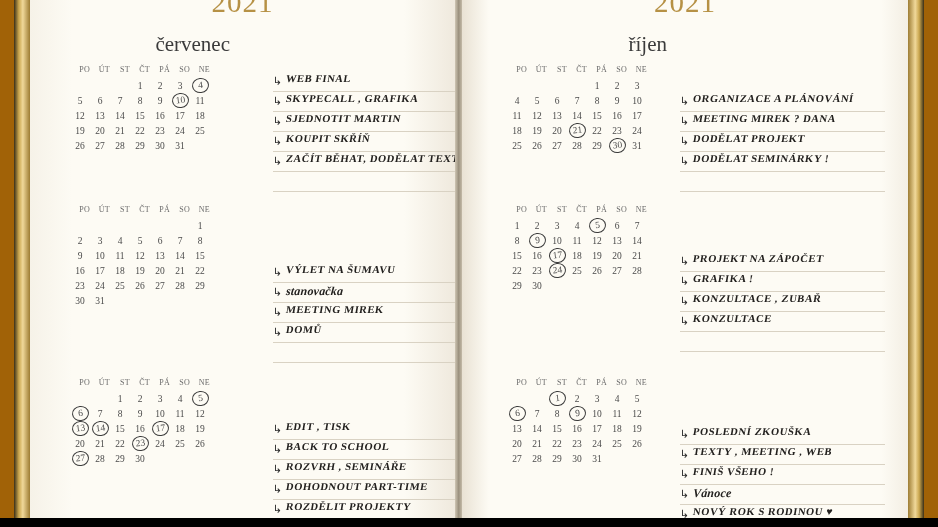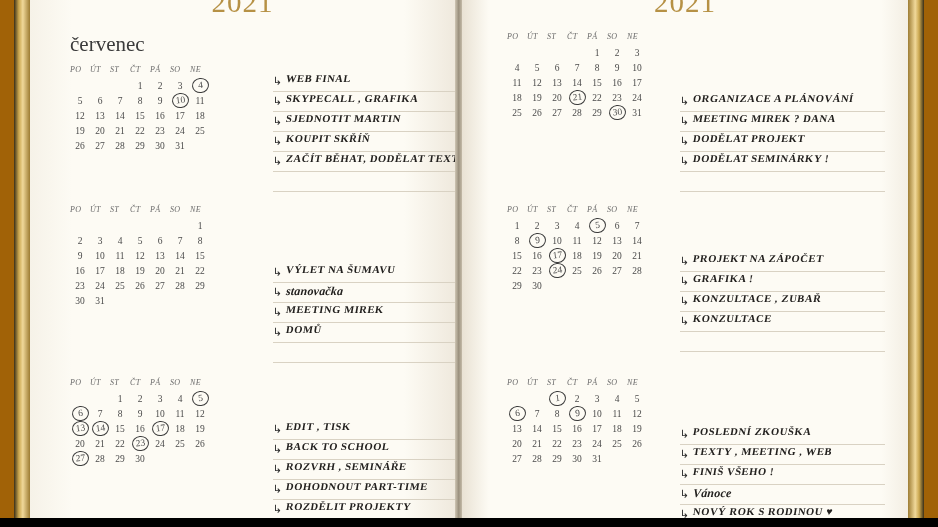--- a/index.html
+++ b/index.html
@@ -65,39 +65,38 @@
     color: #b69145;
     letter-spacing: 1px;
   }
   .month-block {
     position: absolute;
   }
   .month-title {
     font-family: "Liberation Serif", serif;
     font-size: 21px;
     color: #3b3b3b;
-    text-align: left;
+    text-align: right;
     margin: 0 0 8px 0;
     width: 160px;
   }
   table.cal {
     border-collapse: collapse;
     font-family: "Liberation Serif", serif;
     font-size: 9.5px;
     color: #4a4a4a;
   }
   table.cal th {
     font-weight: normal;
     font-size: 8px;
     color: #6a6a6a;
     padding: 0 0 4px 0;
     width: 20px;
-    text-align: left;
+    text-align: right;
     letter-spacing: 0.3px;
-    font-style: italic;
   }
   table.cal td {
     width: 20px;
     height: 15px;
     text-align: center;
     vertical-align: middle;
     padding: 0;
     position: relative;
   }
   td .circ {
@@ -417,20 +416,21 @@
         <div class="note-line"></div>
       </div>
   </div>
 
   <div class="spine"></div>
 
   <div class="page page-right">
     <div class="year">2021</div>
 
     <div class="month-block" style="left:45px; top:32px;">
+      <div class="month-title">říjen</div>
       <table class="cal">
         <thead>
           <tr>
             <th>PO</th>
             <th>ÚT</th>
             <th>ST</th>
             <th>ČT</th>
             <th>PÁ</th>
             <th>SO</th>
             <th>NE</th>

